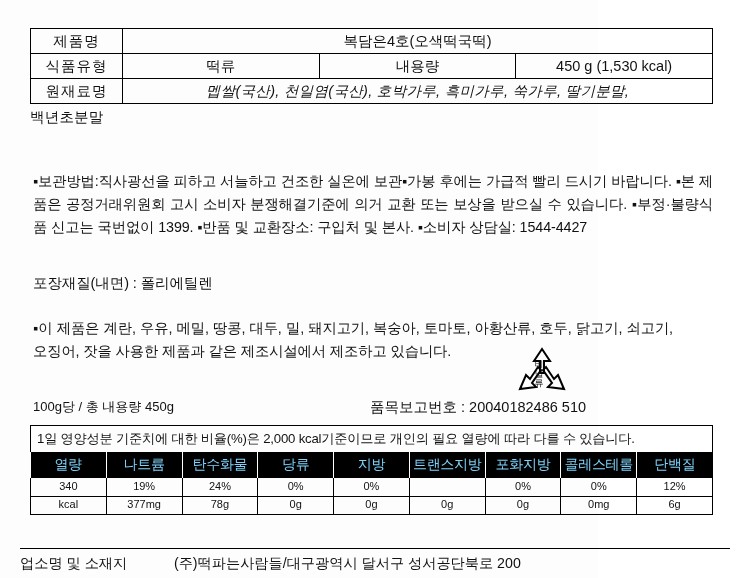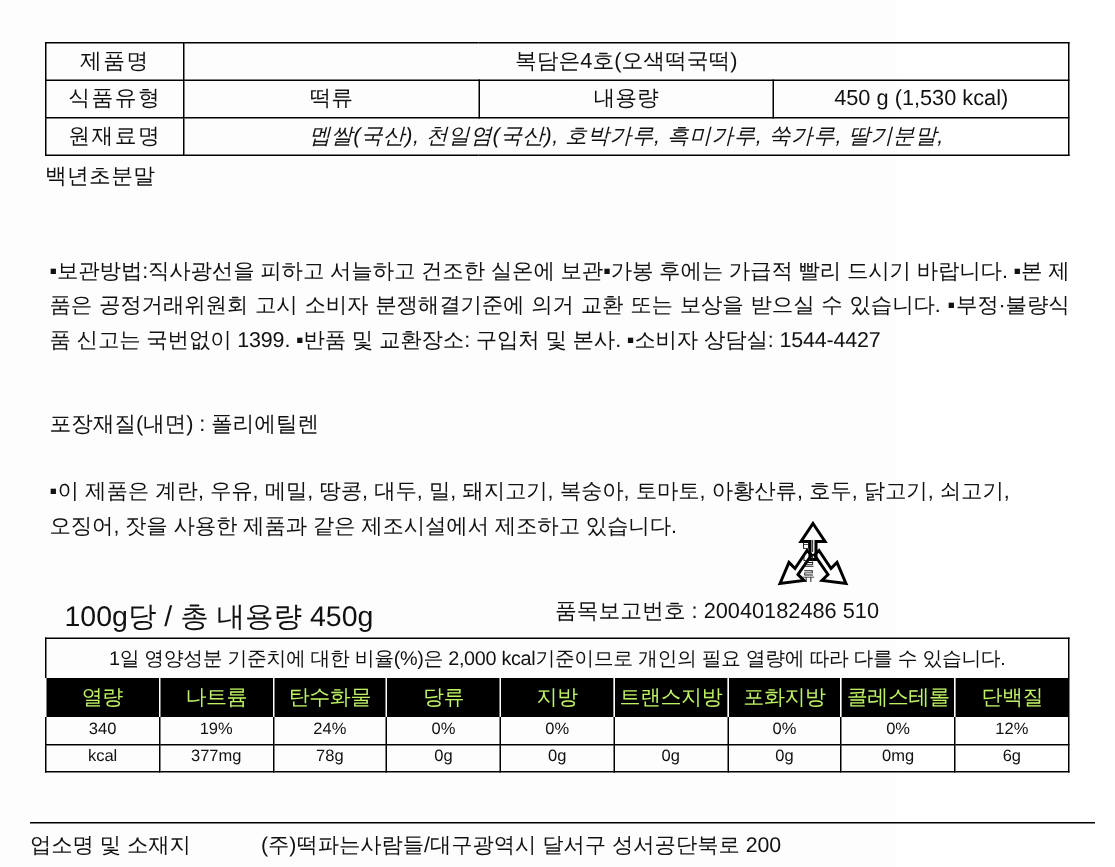--- a/index.html
+++ b/index.html
@@ -69,23 +69,23 @@
     font-size: 14.3px;
     line-height: 1.62;
     letter-spacing: -0.1px;
     text-align: justify;
   }
   #storage { top: 170px; }
   #packaging { top: 272px; font-size: 14.5px; }
   #allergy { top: 317px; width: 640px; }
   #per100 {
     position: absolute;
-    left: 43px;
+    left: 33px;
     top: 398px;
-    font-size: 19px;
+    font-size: 13px;
   }
   #reportno {
     position: absolute;
     left: 370px;
     top: 398px;
     font-size: 14.5px;
   }
   .recycle {
     position: absolute;
     right: 28px;
@@ -103,31 +103,30 @@
     position: absolute;
     left: 30px;
     top: 425px;
     width: 683px;
   }
   .nutri-note {
     border: 1px solid #000;
     border-bottom: none;
     font-size: 13.2px;
     padding: 4px 6px;
-    text-align: center;
     letter-spacing: -0.2px;
   }
   table.nutri {
     width: 100%;
     border-collapse: collapse;
     table-layout: fixed;
   }
   table.nutri th {
     background: #000;
-    color: #bef264;
+    color: #7dd3fc;
     font-size: 14px;
     font-weight: normal;
     padding: 4px 2px;
     border-right: 1px solid #fff;
     letter-spacing: -0.3px;
   }
   table.nutri th:last-child { border-right: none; }
   table.nutri td {
     border: 1px solid #000;
     border-top: none;

